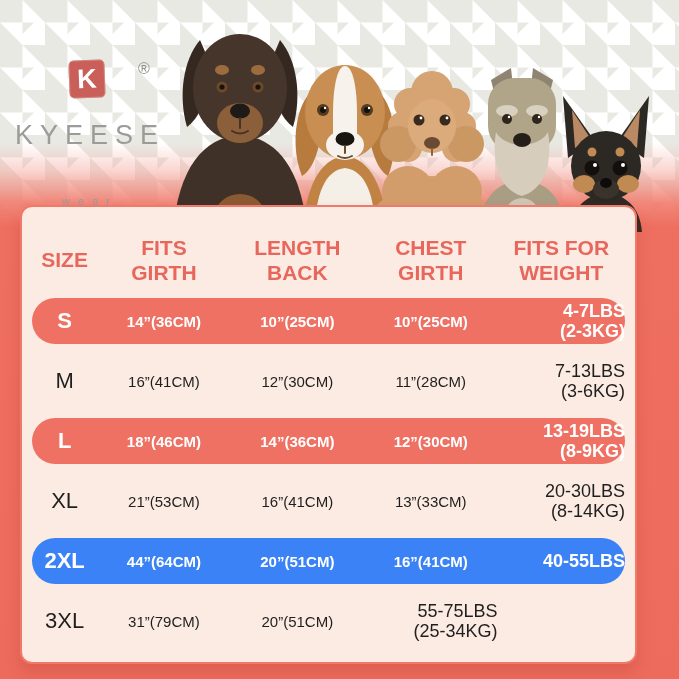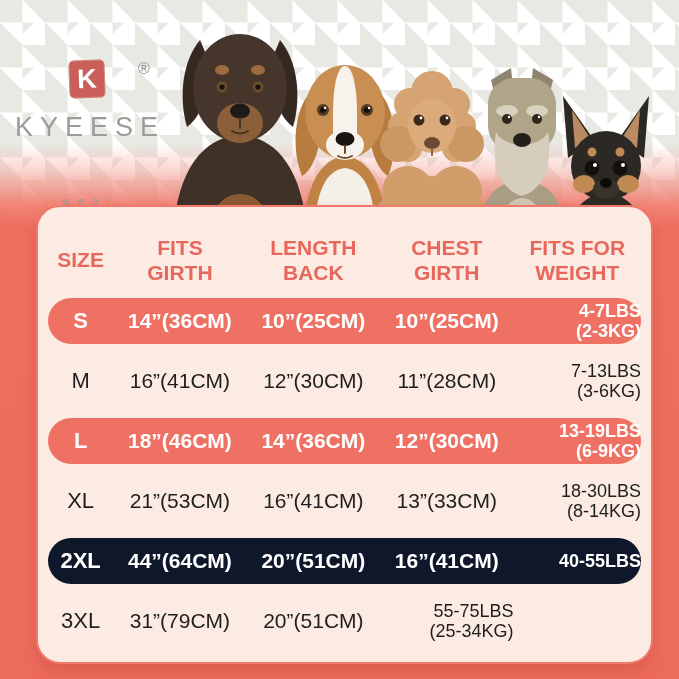--- a/index.html
+++ b/index.html
@@ -24,48 +24,48 @@
   .logo{position:absolute;left:0;top:0;width:180px;height:180px;}
   .logo-tile{
     position:absolute;left:69px;top:60px;width:36px;height:38px;
     border-radius:5px;transform:rotate(-2deg);
     display:flex;align-items:center;justify-content:center;
     color:#fff;font-size:27px;font-weight:bold;
     box-shadow:0 0 0 1px rgba(255,255,255,0.25) inset;
   }
   .logo-reg{position:absolute;left:138px;top:60px;font-size:16px;color:#8f8f8d;}
   .logo-name{
-    position:absolute;left:6px;top:112px;width:168px;text-align:center;
+    position:absolute;left:6px;top:120px;width:168px;text-align:center;
     font-size:27px;letter-spacing:7px;margin-right:-7px;color:#9b9b99;font-weight:400;
   }
   .logo-sub{
     position:absolute;left:6px;top:154px;width:168px;text-align:center;
     font-size:11px;letter-spacing:8px;color:#9b9b99;margin-top:41px;
   }
   
   .card{
-    position:absolute;left:36px;top:205px;width:617px;height:459px;
-    border-radius:24px;border:2px solid #f0796b;box-sizing:border-box;
+    position:absolute;left:20px;top:205px;width:617px;height:459px;
+    border-radius:12px;border:2px solid #f0796b;box-sizing:border-box;
     box-shadow:0 8px 14px rgba(170,55,40,0.25);
   }
   .thead{
     margin:24px 10px 0;height:58px;
     display:grid;grid-template-columns:11% 22.5% 22.5% 22.5% 21.5%;
     align-items:center;
   }
   .th{
     text-align:center;font-weight:bold;font-size:21px;line-height:1.2;
   }
   .rows{margin:9px 10px 0;display:flex;flex-direction:column;gap:14px;}
   .trow{
     height:46px;border-radius:23px;
     display:grid;grid-template-columns:11% 22.5% 22.5% 22.5% 21.5%;
     align-items:center;
   }
-  .trow .cell{text-align:center;font-size:21px;color:#1f1f1f;}
+  .trow .cell{text-align:center;font-size:15px;color:#1f1f1f;}
   .trow .cell.size{font-size:22px;}
   .trow .cell.weight{font-size:18px;line-height:1.12;text-align:right;}
   .trow.hl .cell{color:#ffffff;font-weight:bold;}
 </style>
 </head>
 <body>
 
 <div class="stage">
 
   <div class="bg-pattern">
@@ -247,36 +247,36 @@
         </div>
       </div>
 
       <div class="trow hl" style="background:#ef7164;">
         <div class="cell size">L</div>
         <div class="cell">18”(46CM)</div>
         <div class="cell">14”(36CM)</div>
         <div class="cell">12”(30CM)</div>
         <div class="cell weight">
           <div>13-19LBS</div>
-          <div>(6-9KG)</div>
+          <div>(8-9KG)</div>
         </div>
       </div>
 
       <div class="trow">
         <div class="cell size">XL</div>
         <div class="cell">21”(53CM)</div>
         <div class="cell">16”(41CM)</div>
         <div class="cell">13”(33CM)</div>
         <div class="cell weight">
-          <div>18-30LBS</div>
+          <div>20-30LBS</div>
           <div>(8-14KG)</div>
         </div>
       </div>
 
-      <div class="trow hl" style="background:#0f172a;">
+      <div class="trow hl" style="background:#3b82f6;">
         <div class="cell size">2XL</div>
         <div class="cell">44”(64CM)</div>
         <div class="cell">20”(51CM)</div>
         <div class="cell">16”(41CM)</div>
         <div class="cell weight">
           <div>40-55LBS</div>
         </div>
       </div>
 
       <div class="trow">

